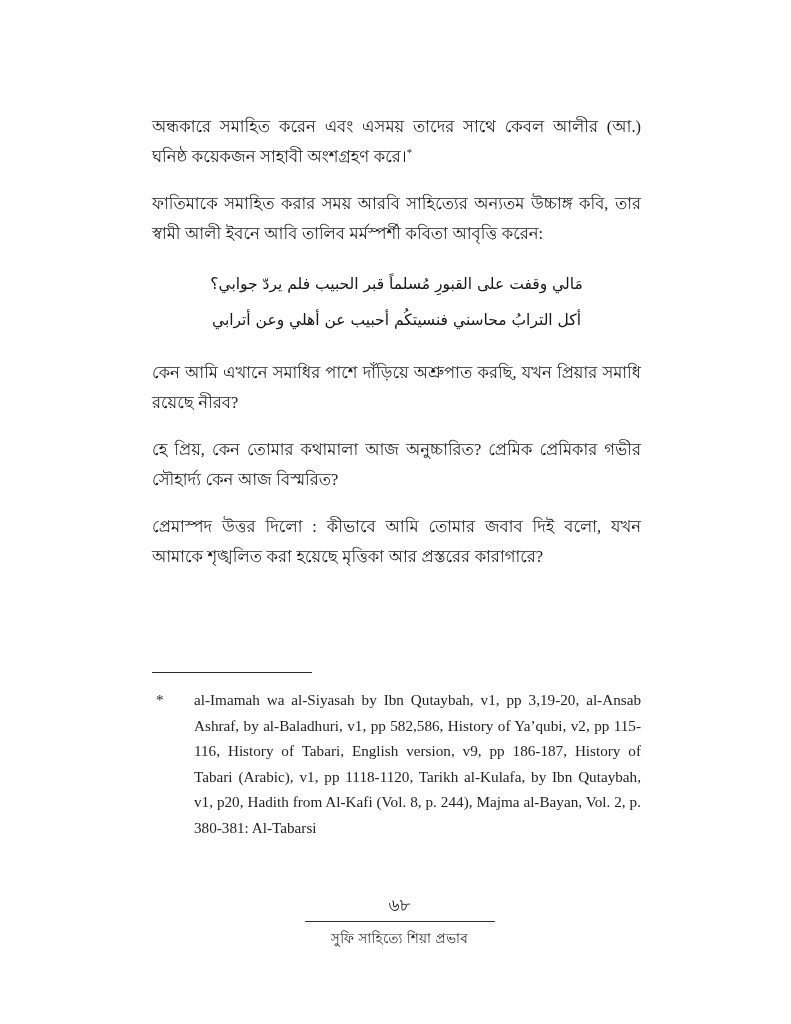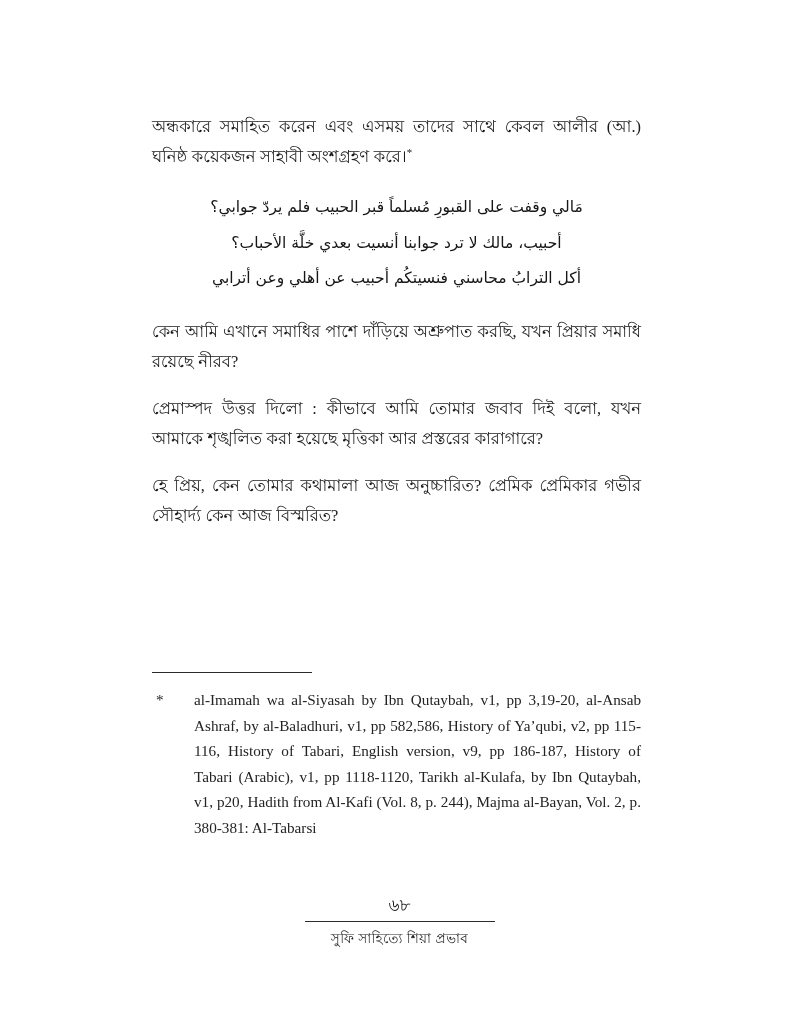--- a/index.html
+++ b/index.html
@@ -131,32 +131,32 @@
 </style>
 </head>
 <body>
 
 <div class="page">
 
   <div class="content-block">
 
     <p class="bn-para"><span>অন্ধকারে সমাহিত করেন এবং এসময় তাদের সাথে কেবল আলীর (আ.) ঘনিষ্ঠ কয়েকজন সাহাবী অংশগ্রহণ করে।</span><sup class="fn-marker">*</sup></p>
 
+    <p class="bn-para">ফাতিমাকে সমাহিত করার সময় আরবি সাহিত্যের অন্যতম উচ্চাঙ্গ কবি, তার স্বামী আলী ইবনে আবি তালিব মর্মস্পর্শী কবিতা আবৃত্তি করেন:</p>
 
     <div class="arabic-block">
       <div class="arabic-line">مَالي وقفت على القبورِ مُسلماً قبر الحبيب فلم يردّ جوابي؟</div>
-      <div class="arabic-line">أحبيب، مالك لا ترد جوابنا أنسيت بعدي خلَّة الأحباب؟</div>
       <div class="arabic-line">أكل الترابُ محاسني فنسيتكُم أحبيب عن أهلي وعن أترابي</div>
     </div>
 
     <p class="bn-para">কেন আমি এখানে সমাধির পাশে দাঁড়িয়ে অশ্রুপাত করছি, যখন প্রিয়ার সমাধি রয়েছে নীরব?</p>
 
+    <p class="bn-para">হে প্রিয়, কেন তোমার কথামালা আজ অনুচ্চারিত? প্রেমিক প্রেমিকার গভীর সৌহার্দ্য কেন আজ বিস্মরিত?</p>
+
     <p class="bn-para">প্রেমাস্পদ উত্তর দিলো : কীভাবে আমি তোমার জবাব দিই বলো, যখন আমাকে শৃঙ্খলিত করা হয়েছে মৃত্তিকা আর প্রস্তরের কারাগারে?</p>
-
-    <p class="bn-para">হে প্রিয়, কেন তোমার কথামালা আজ অনুচ্চারিত? প্রেমিক প্রেমিকার গভীর সৌহার্দ্য কেন আজ বিস্মরিত?</p>
 
   </div>
 
   <div class="footnote-zone">
     <hr class="fn-rule">
     <div class="footnote">
       <span class="fn-star">*</span>
       <span>al-Imamah wa al-Siyasah by Ibn Qutaybah, v1, pp 3,19-20, al-Ansab Ashraf, by al-Baladhuri, v1, pp 582,586, History of Ya’qubi, v2, pp 115-116, History of Tabari, English version, v9, pp 186-187,  History of Tabari (Arabic), v1, pp 1118-1120, Tarikh al-Kulafa, by Ibn Qutaybah, v1, p20, Hadith from Al-Kafi (Vol. 8, p. 244), Majma al-Bayan, Vol. 2, p. 380-381: Al-Tabarsi</span>
     </div>
   </div>

